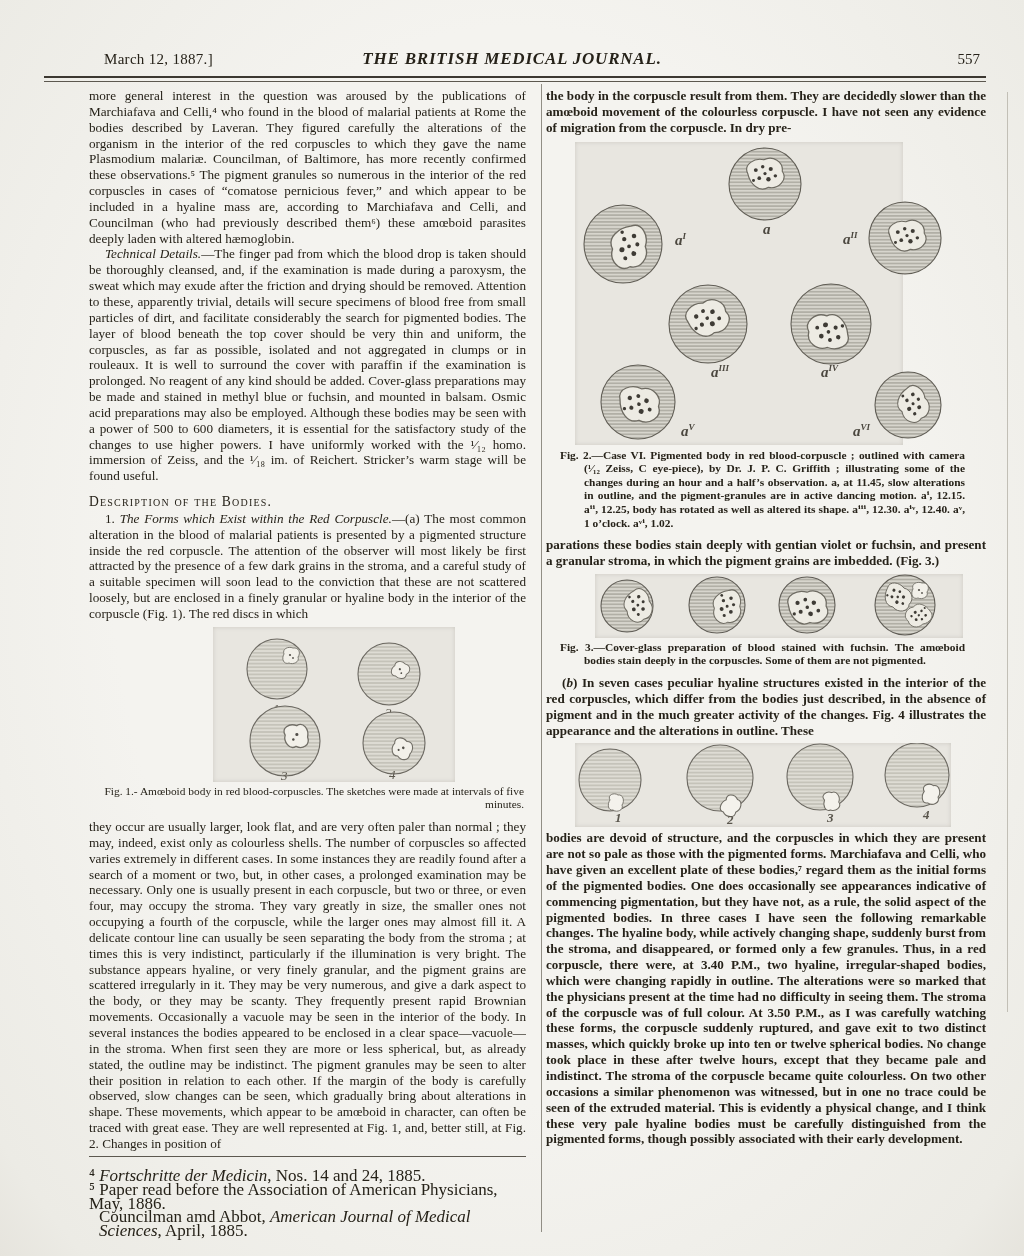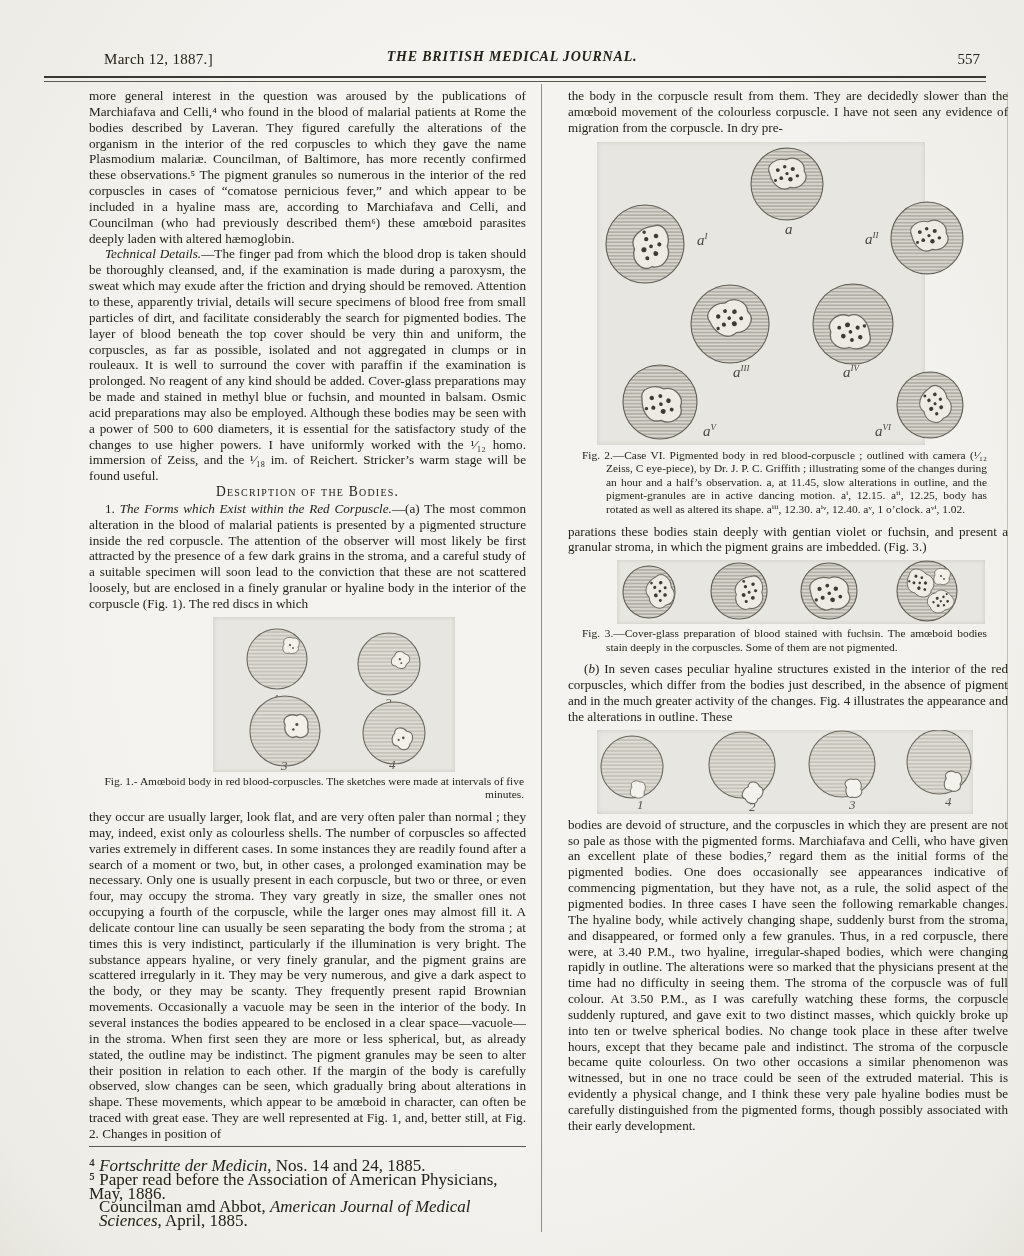--- a/index.html
+++ b/index.html
@@ -1,31 +1,31 @@
 <!DOCTYPE html>
 <html><head>
 <meta charset="utf-8">
 <style>
   html,body{margin:0;padding:0;}
   body{width:1024px;height:1256px;background:#b9b6ae;font-family:"Liberation Serif","DejaVu Serif",serif;}
   .page{position:relative;width:1024px;height:1256px;overflow:hidden;color:#262219;
         background:radial-gradient(ellipse at 50% 45%, #f4f3ef 55%, #ecebe5 92%, #e6e4dd 100%);}
   .hdr-date{position:absolute;left:104px;top:51px;font-size:15px;letter-spacing:0.3px;}
-  .hdr-title{position:absolute;left:0;right:0;top:49px;text-align:center;font-weight:bold;font-style:italic;font-size:14px;letter-spacing:0.8px;}
+  .hdr-title{position:absolute;left:0;right:0;top:49px;text-align:center;font-weight:bold;font-style:italic;font-size:17px;letter-spacing:0.8px;}
   .hdr-page{position:absolute;right:44px;top:51px;font-size:15px;}
   .rule-double{position:absolute;left:44px;right:38px;top:76px;height:3px;border-top:2px solid #3c3831;border-bottom:1px solid #5c584f;}
   .divider{position:absolute;left:541px;top:84px;height:1148px;width:1px;background:#918e85;}
   .page-edge{position:absolute;left:1007px;top:92px;height:920px;width:1px;background:#c2bfb6;}
   .col{position:absolute;top:88px;font-size:13.2px;line-height:15.85px;text-align:justify;text-justify:inter-word;}
   .col-left{left:89px;width:437px;}
-  .col-right{left:568px;width:440px;font-size:13.1px;}
+  .col-right{left:546px;width:440px;font-size:13.1px;font-weight:bold;}
   p{margin:0;}
   .indent{text-indent:16px;}
   .it{font-style:italic;}
-  .sec-heading{text-align:center;text-indent:0;font-variant:small-caps;letter-spacing:1.2px;font-size:13.6px;margin:0 0 1px 0;}
+  .sec-heading{text-align:left;text-indent:0;font-variant:small-caps;letter-spacing:1.2px;font-size:13.6px;margin:10px 0 1px 0;}
   .figbox{background:#e8e6e0;box-shadow:0 0 4px rgba(120,115,105,0.25) inset;}
   .fig1-box{width:242px;height:155px;margin:5px 0 3px 124px;}
   .fig2-box{width:328px;height:303px;margin:6px 16px 4px 29px;}
   .fig3-box{width:368px;height:64px;margin:5px 0 3px 49px;}
   .fig4-box{width:376px;height:84px;margin:5px 0 3px 29px;}
   .caption{font-size:11.4px;line-height:13.6px;margin:1px 2px 7px 2px;}
   .cap-center{text-align:right;}
   .cap-hang{margin-left:14px;margin-right:21px;padding-left:24px;text-indent:-24px;text-align:justify;}
   .footnotes{font-size:17px;line-height:13.9px;margin-top:4px;border-top:1px solid #5c584f;padding-top:12px;text-align:left;}
   .fn-indent{padding-left:10px;}

